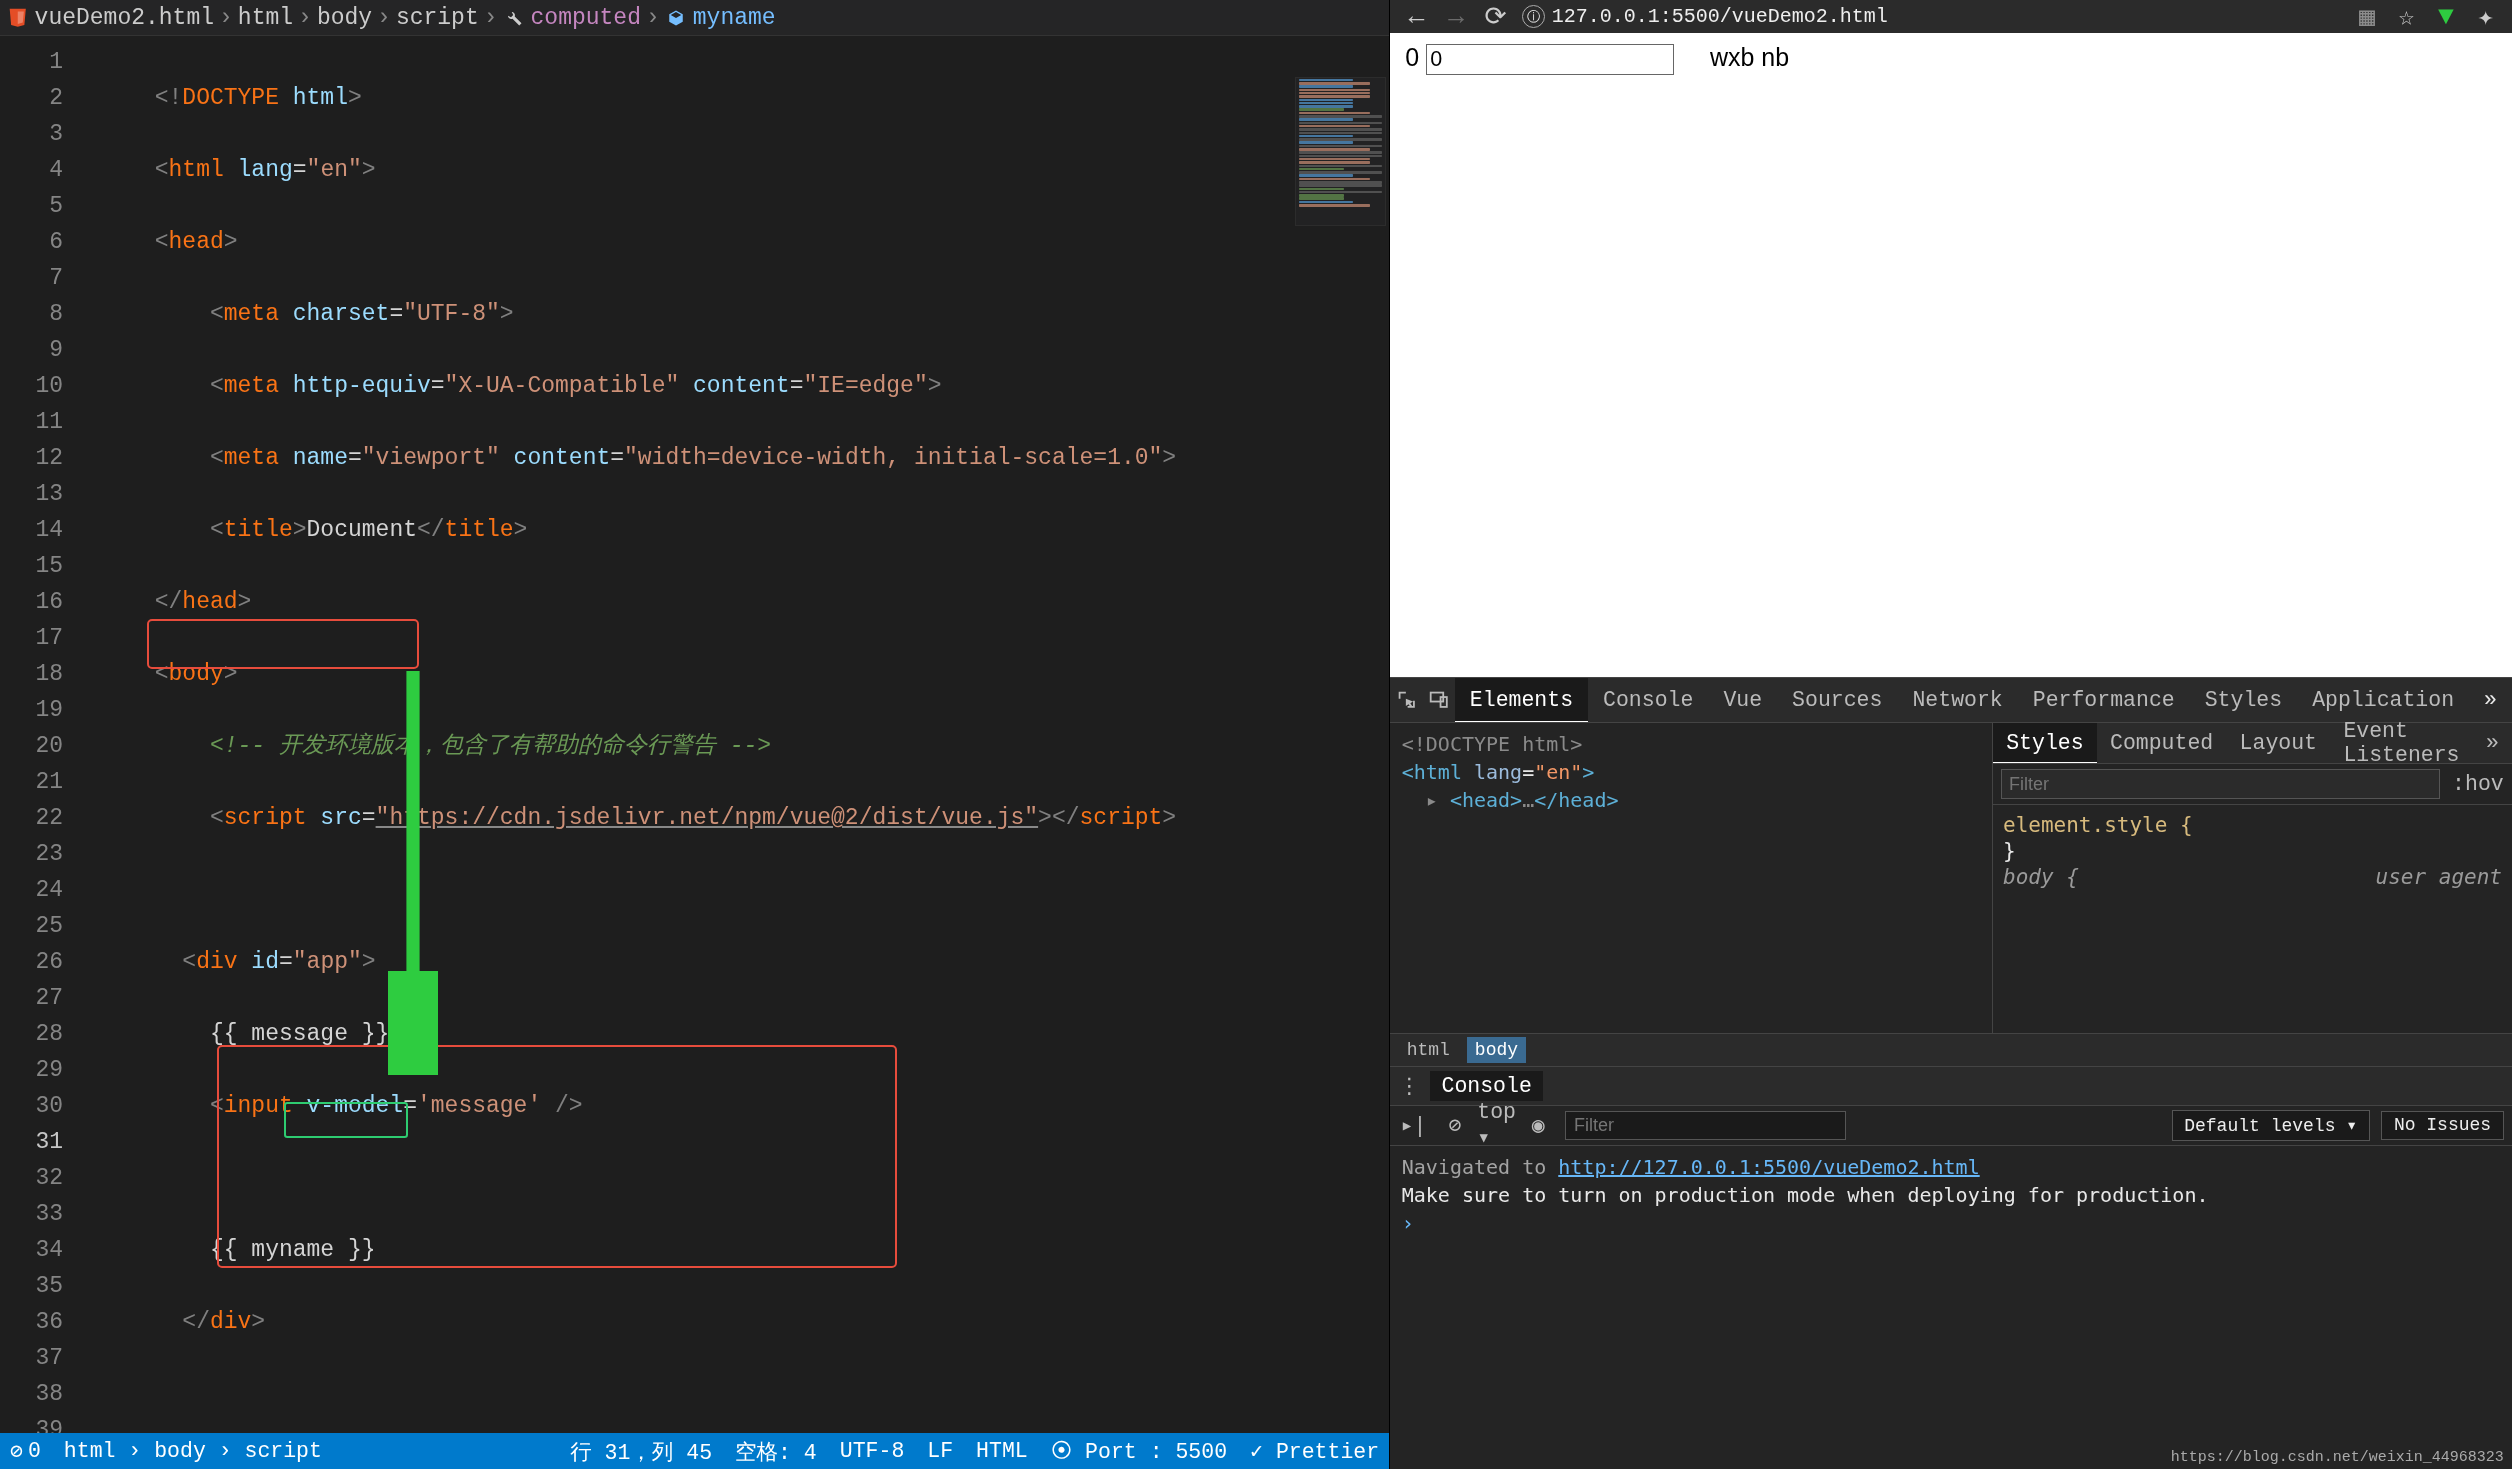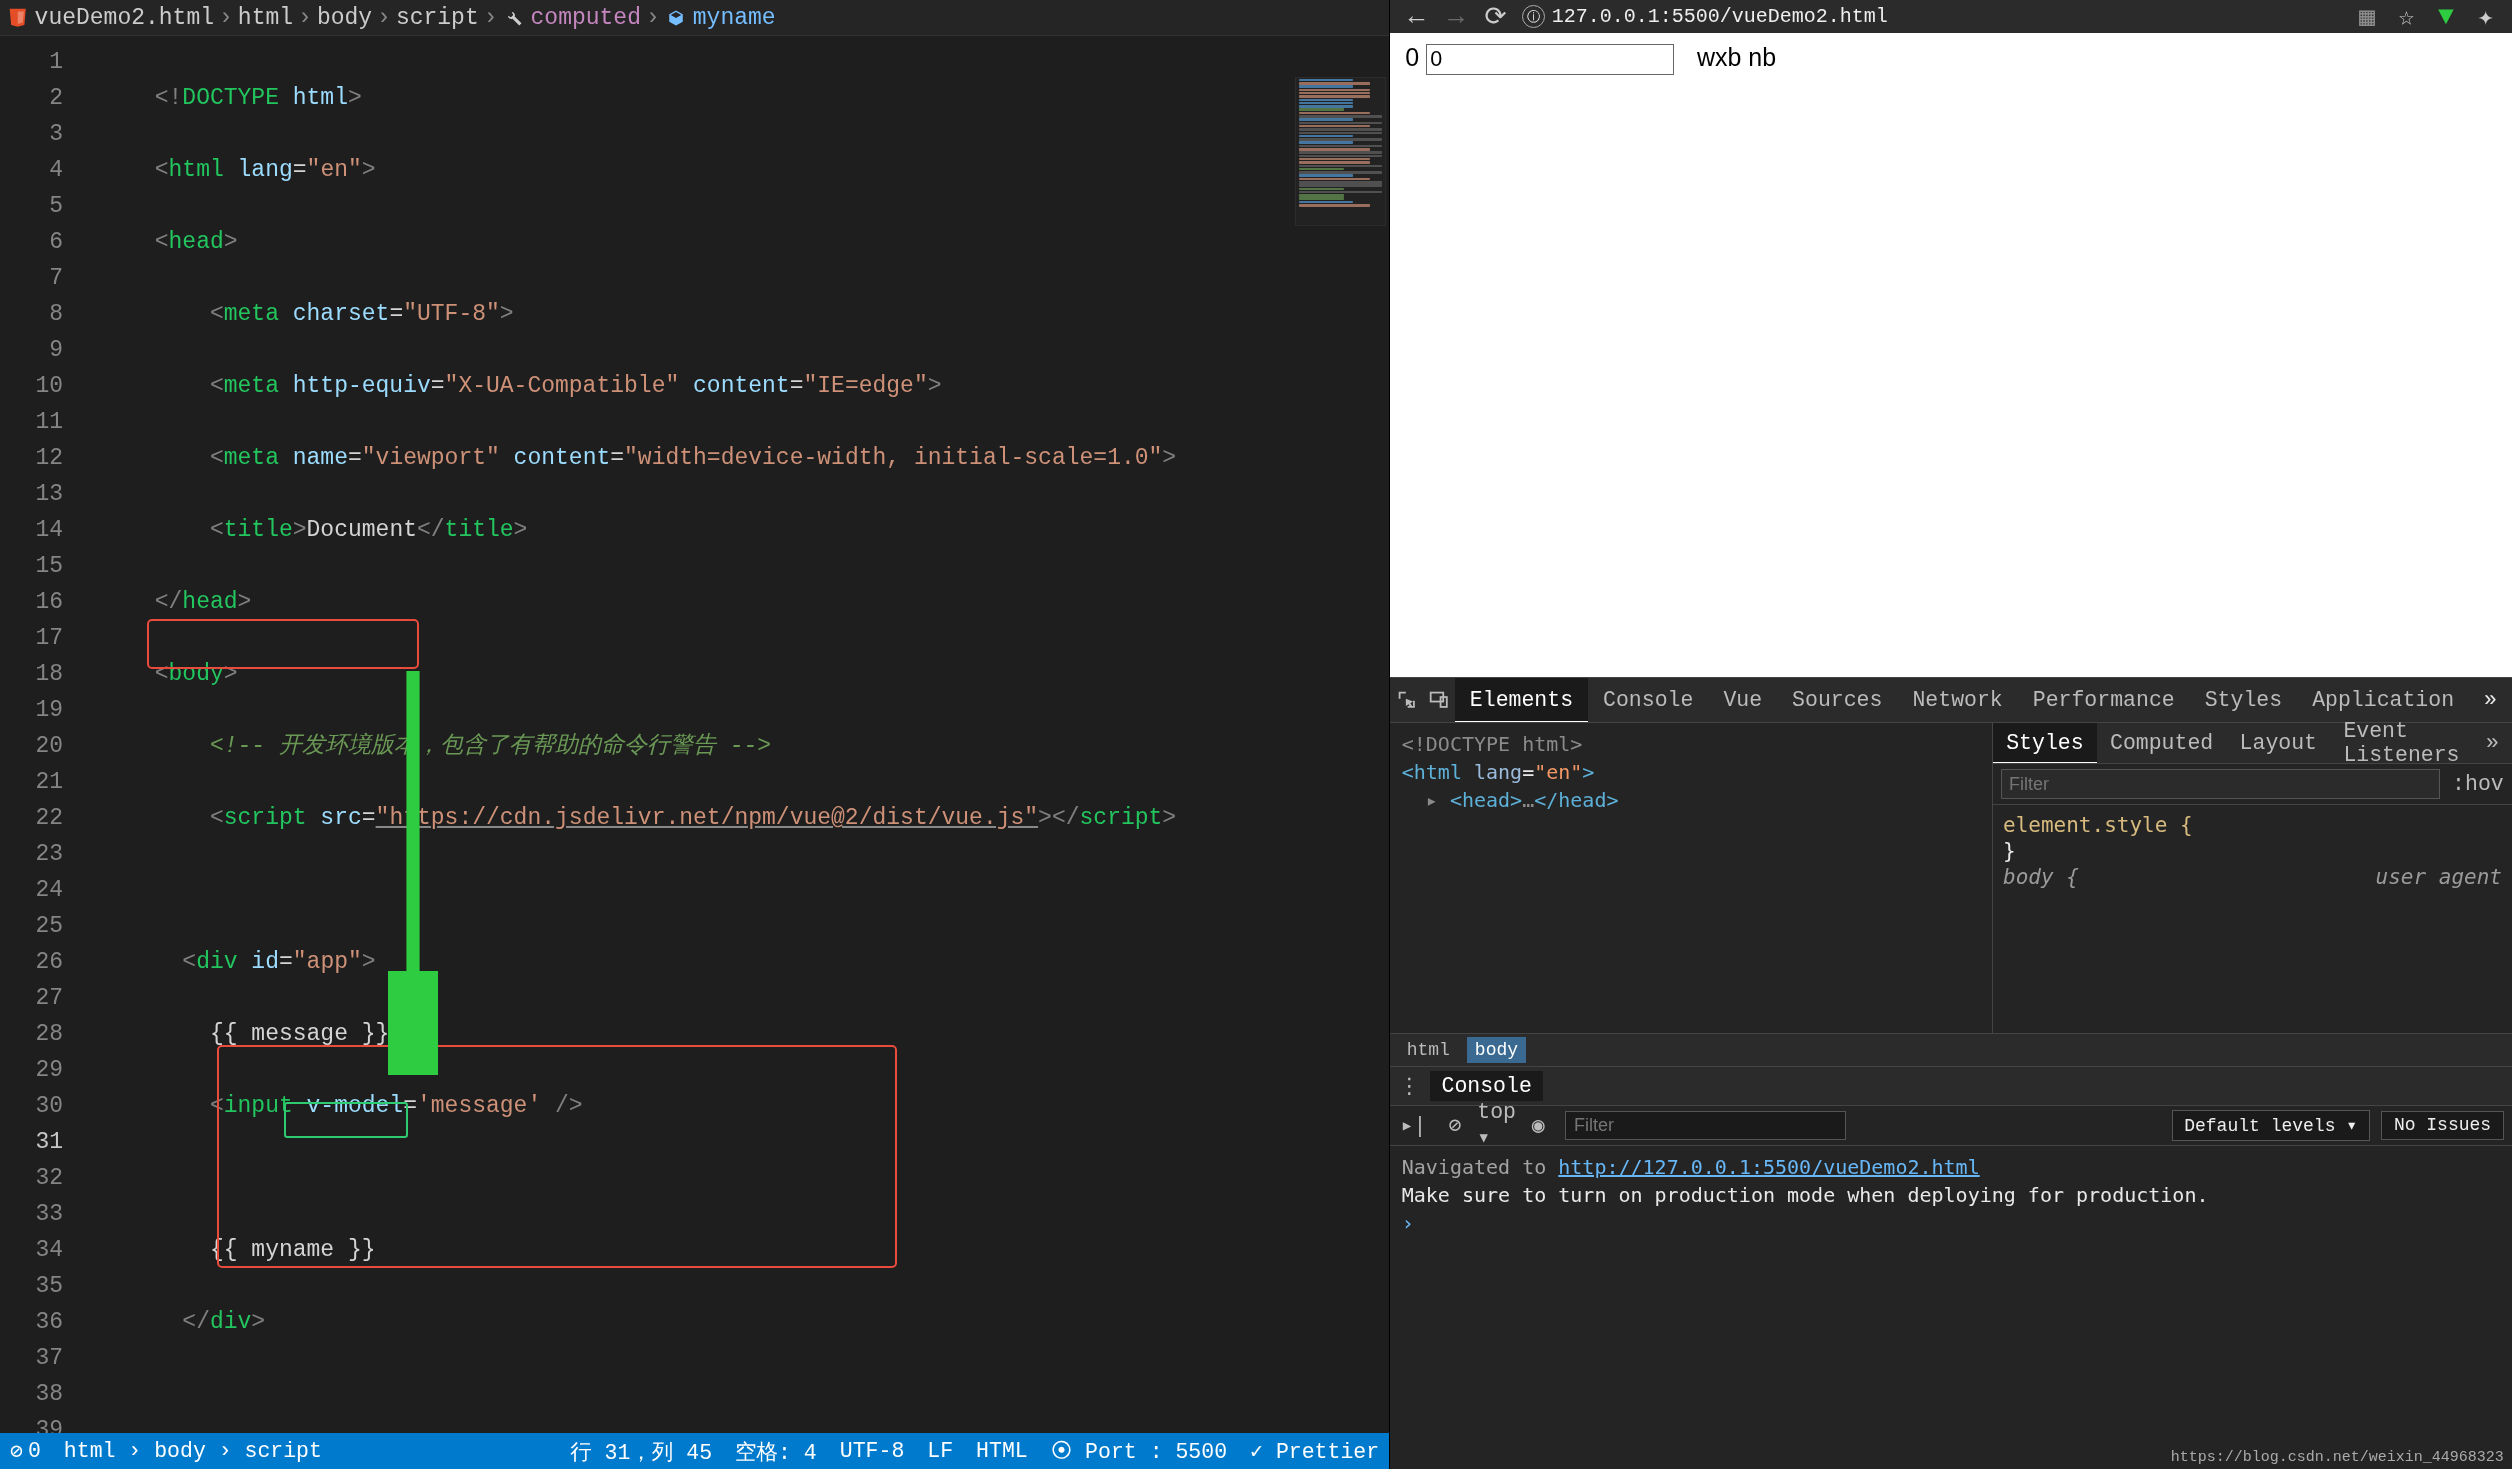--- a/index.html
+++ b/index.html
@@ -59,21 +59,21 @@
 .code-line { height: 36px; padding-left: 16.5px; position: relative; }
 
 
 .red-box { position: absolute; border: 2.5px solid #e74c3c; border-radius: 5px; pointer-events: none; }
 .green-box { position: absolute; border: 2.5px solid #2ecc71; border-radius: 3.3px; pointer-events: none; }
 
 
 .arrow { position: absolute; pointer-events: none; }
 
 
-.tag { color: #22c55e; }
+.tag { color: #f97316; }
 .brkt { color: #808080; }
 .attr { color: #9cdcfe; }
 .str { color: #ce9178; }
 .cm { color: #6a9955; font-style: italic; }
 .op { color: #d4d4d4; }
 .under { text-decoration: underline; text-decoration-color: #888; }
 
 
 .minimap {
   position: absolute;
@@ -416,21 +416,21 @@
         </span>
       <span class="navbtn" style="opacity:0.6">▦</span>
       <span class="navbtn">☆</span>
       <span class="navbtn" style="color:#2ecc40">▼</span>
       <span class="navbtn">✦</span>
     </div>
 
     <div class="page-content">
       <span>0</span>
       <input value="0" style="">
-      <span style="margin-left:16px;">wxb nb</span>
+      <span style="margin-left:29px;">wxb nb</span>
     </div>
 
     <div class="devtools">
       <div class="devtools-tabs">
         <span class="tool-icon">
           <svg width="21.5" height="21.5" viewBox="0 0 24 24">
               <path fill="#bbb" d="M3 3h8v2H5v6H3V3zm10 16h6v-6h2v8h-8v-2z"></path>
               <path fill="#bbb" d="M11 11l8 3-3 2 2 3-2 1-2-3-3 2z"></path>
             </svg>
         </span>

